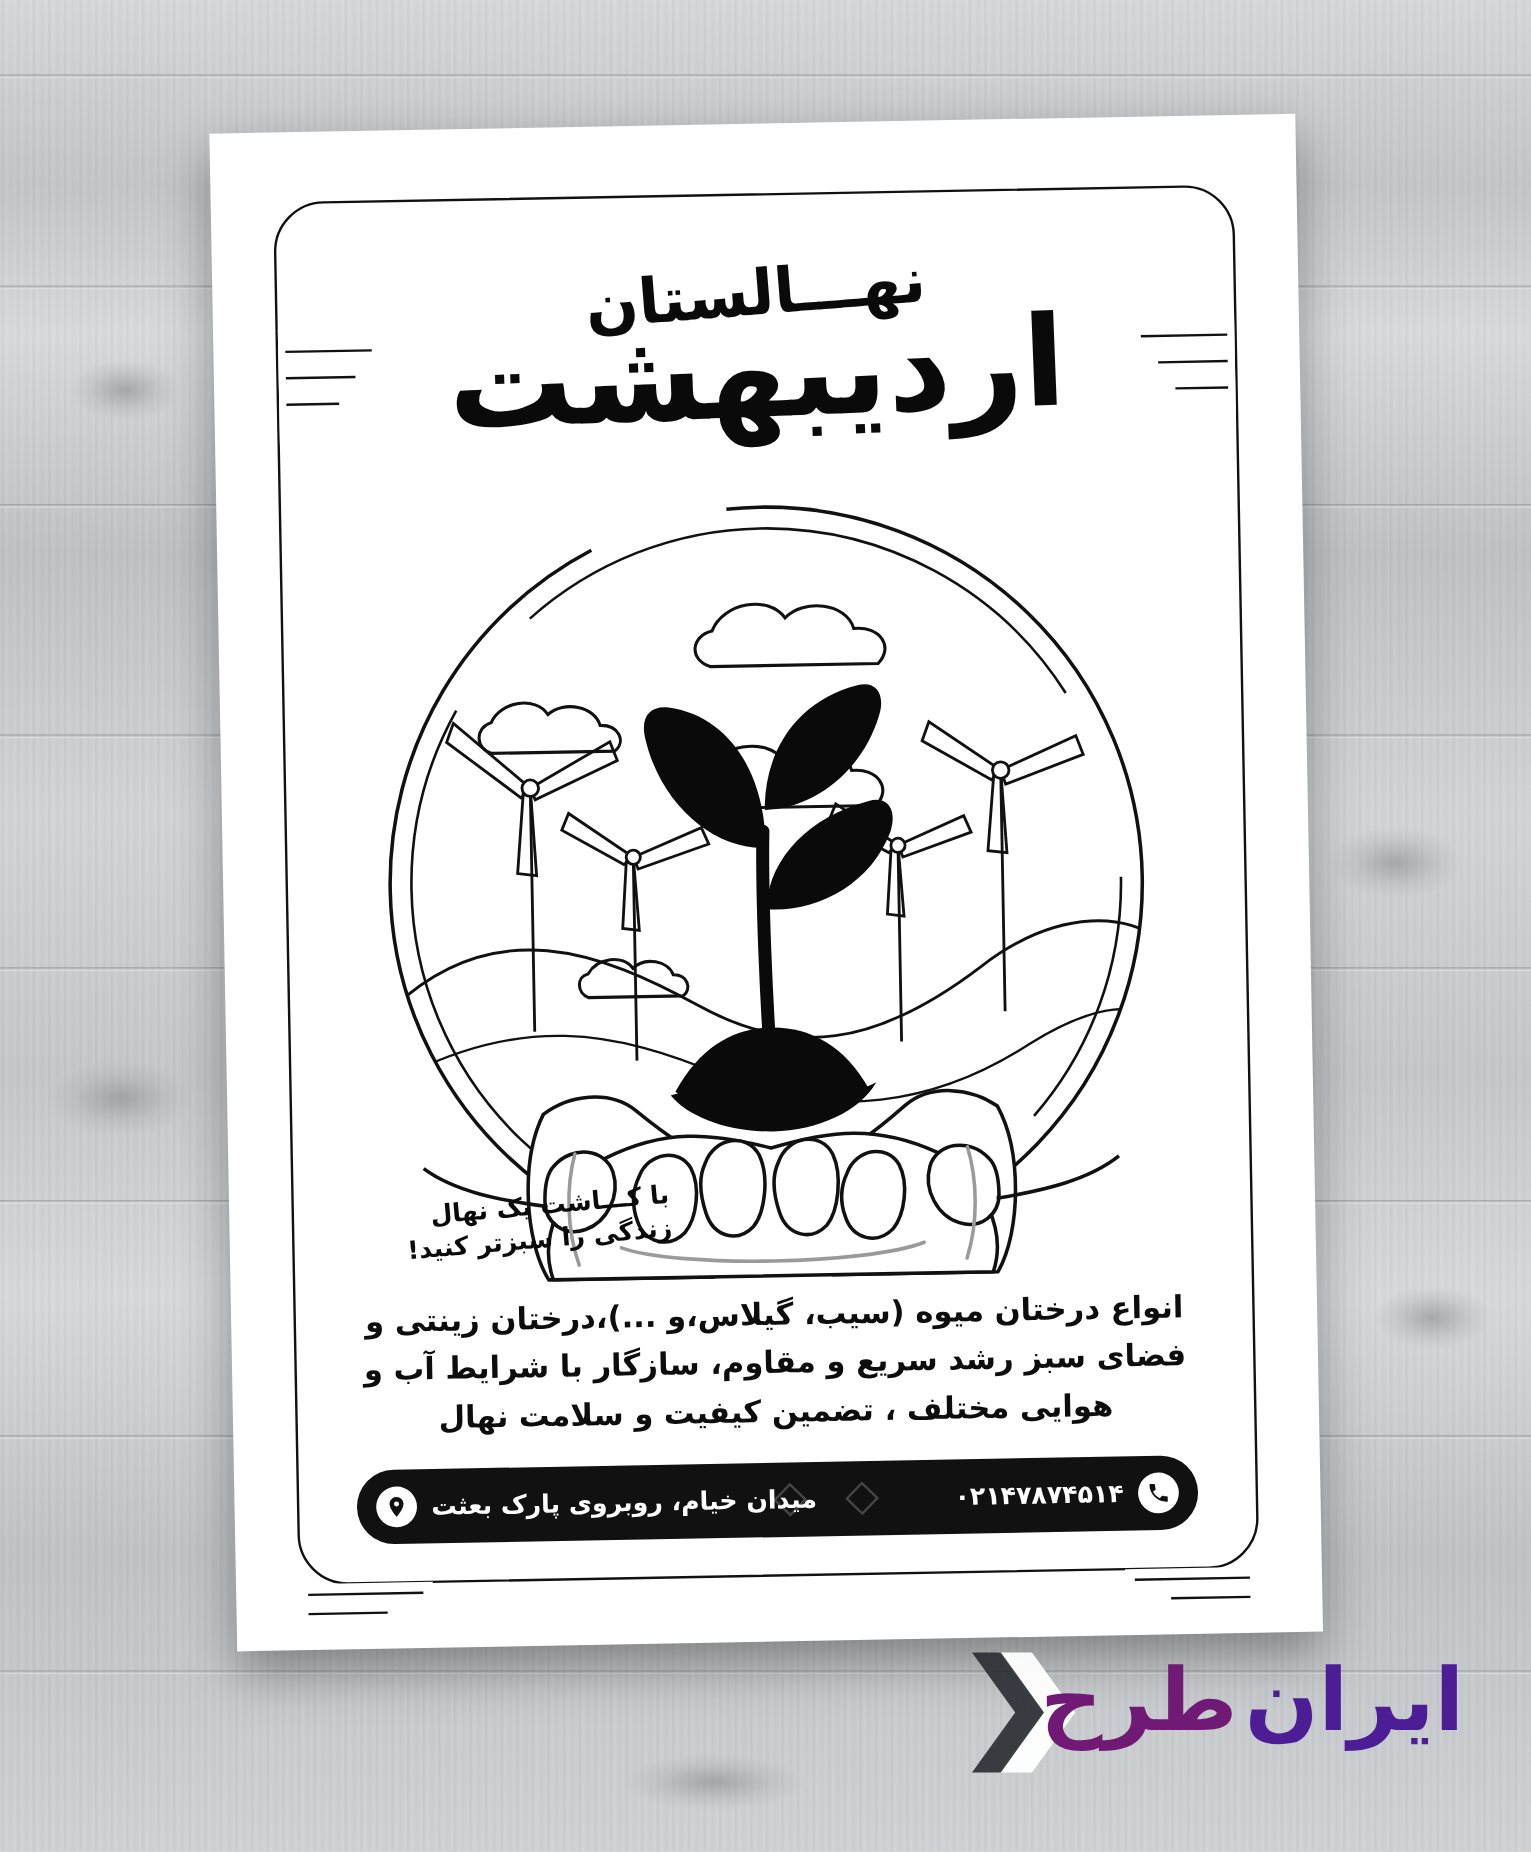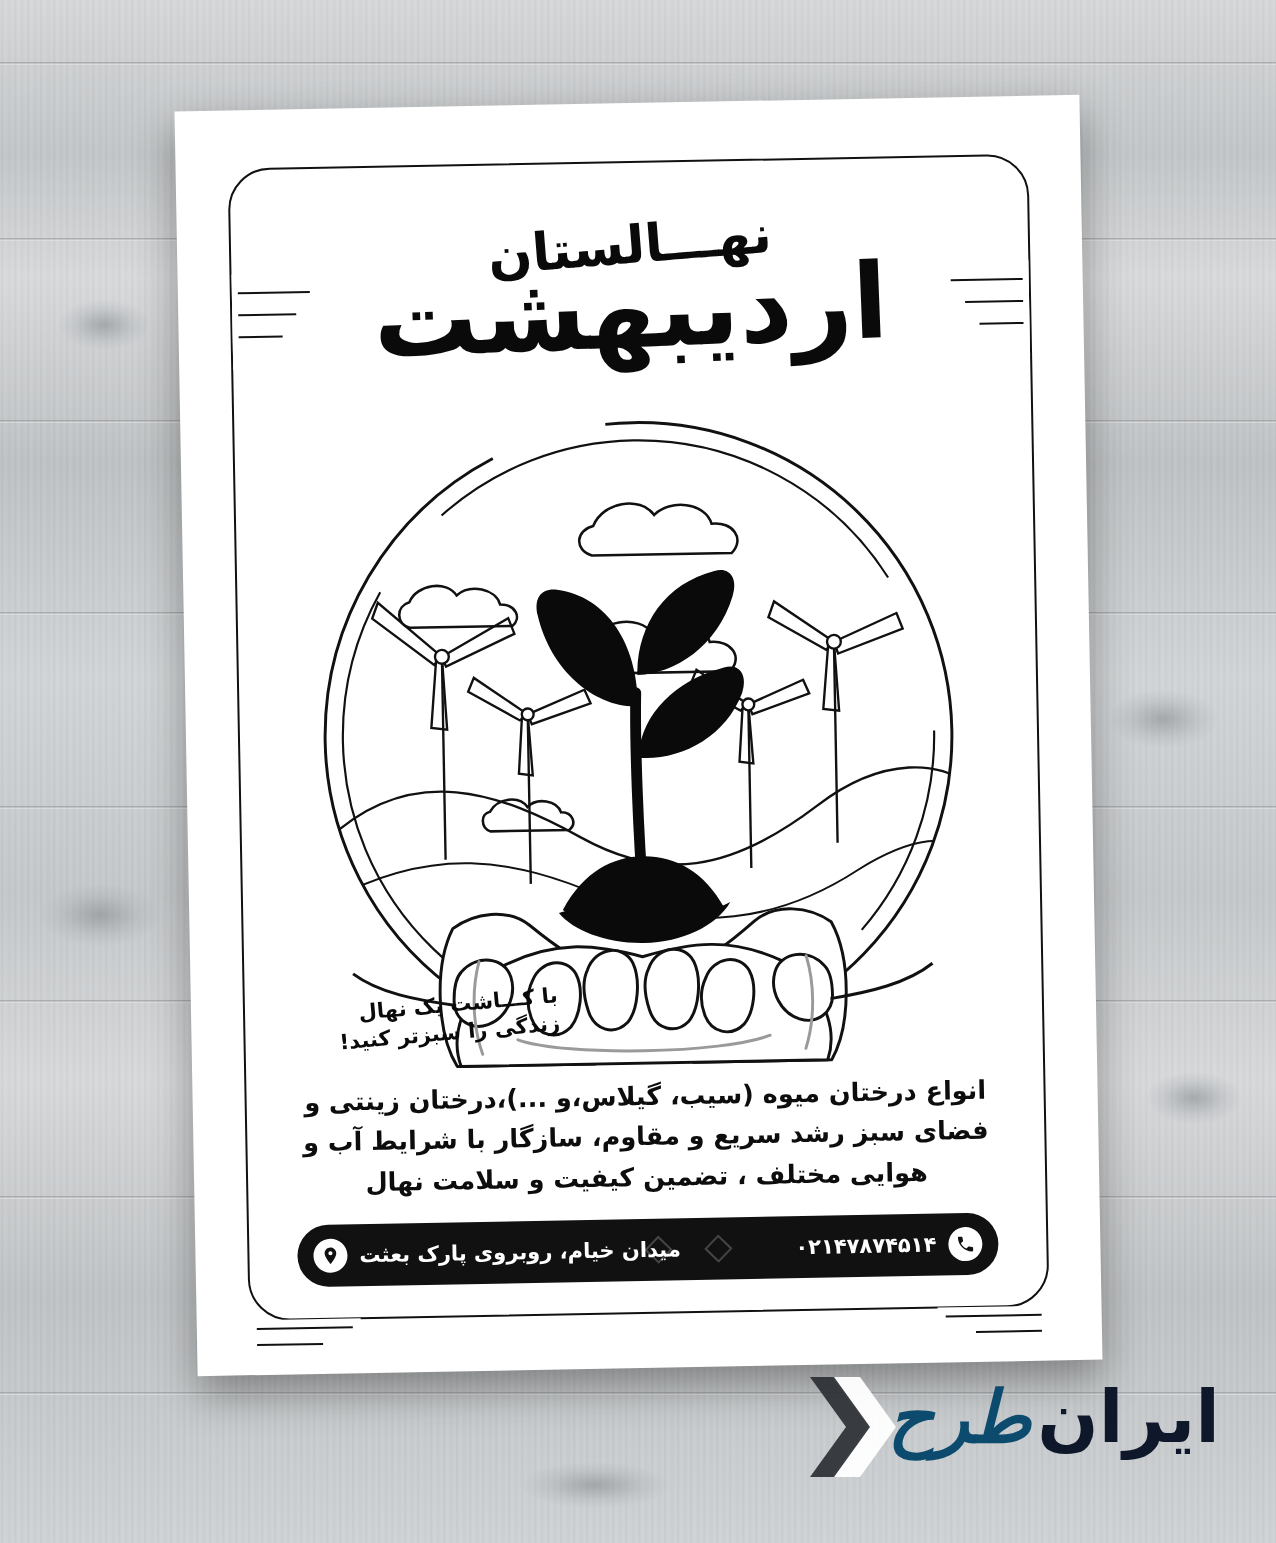--- a/index.html
+++ b/index.html
@@ -234,31 +234,30 @@
     right: 8px;
     top: 28px;
     display: flex;
     align-items: center;
     direction: rtl;
     gap: 6px;
   }
   #wm-logo .wm-fa {
     font-size: 72px;
     font-weight: bold;
-    color: #0f172a;
+    color: #4c1d95;
     letter-spacing: -4px;
     line-height: 1;
   }
   #wm-logo .wm-fa2 {
     font-size: 72px;
     font-weight: bold;
-    color: #0c4a6e;
+    color: #701a75;
     letter-spacing: -4px;
     line-height: 1;
-    font-style: italic;
   }
 </style>
 </head>
 <body>
 
 <div id="wood-bg">
   <div class="plank-line" style="top:62px"></div>
   <div class="plank-line" style="top:238px"></div>
   <div class="plank-line" style="top:420px"></div>
   <div class="plank-line" style="top:612px"></div>

